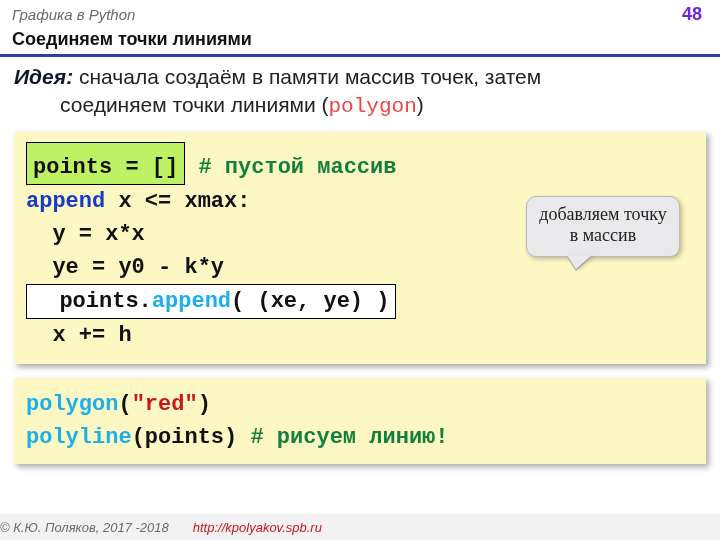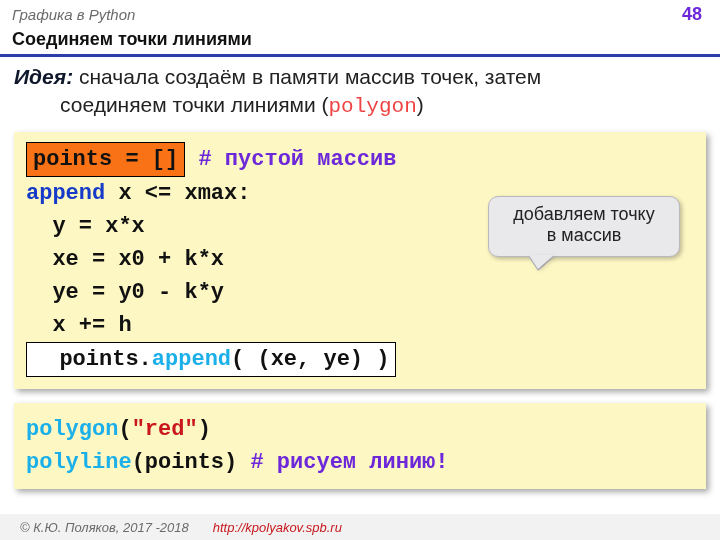--- a/index.html
+++ b/index.html
@@ -10,30 +10,30 @@
   .title { font-size: 18px; font-weight: bold; color: #111; padding: 2px 12px 2px 12px; }
   .hr { height: 3px; background: #2a3faa; margin: 2px 0 6px 0; }
   .idea { font-size: 21px; color: #222; padding: 0 14px 0 14px; line-height: 1.35; }
   .idea .lbl { font-style: italic; color: #0f172a; font-weight: bold; }
   .idea .cont { padding-left: 46px; display: block; }
   .idea .kw { font-family: "Courier New", monospace; color: #ef4444; font-weight: normal; }
   .codebox { background: #fdf7c4; box-shadow: 3px 3px 6px rgba(0,0,0,0.35); margin: 10px 14px 0 14px; padding: 10px 12px 12px 12px; font-family: "Courier New", monospace; font-size: 22px; font-weight: bold; color: #111; line-height: 1.5; position: relative; }
   .codebox .line { white-space: pre; }
   .c-blue { color: #163bc9; }
   .c-cyan { color: #1bb0e9; }
-  .c-green { color: #6d28d9; }
+  .c-green { color: #15803d; }
   .c-red { color: #c8171d; }
-  .hlbox { display: inline-block; background: #f97316; border: 1.5px solid #000; padding: 0 6px 0 6px; }
+  .hlbox { display: inline-block; background: #bef264; border: 1.5px solid #000; padding: 8px 6px 0 6px; }
   .hlbox-wide { background: #ffffff; border: 1.5px solid #000; padding: 0 6px; display: inline-block; }
-  .callout { position: absolute; top: 64px; right: 26px; width: 192px; background: #e9e9ec; border: 1px solid #b8b8bf; border-radius: 10px; padding: 7px 8px 9px 8px; font-family: Liberation Sans, sans-serif; font-weight: normal; font-size: 18px; color: #222; text-align: center; line-height: 1.2; box-shadow: 2px 2px 4px rgba(0,0,0,0.25); }
+  .callout { position: absolute; top: 64px; right: 26px; width: 154px; background: #e9e9ec; border: 1px solid #b8b8bf; border-radius: 10px; padding: 7px 8px 9px 8px; font-family: Liberation Serif, serif; font-weight: normal; font-size: 18px; color: #222; text-align: center; line-height: 1.2; box-shadow: 2px 2px 4px rgba(0,0,0,0.25); }
   .callout:after { content: ""; position: absolute; left: 40px; bottom: -13px; width: 0; height: 0; border-left: 9px solid transparent; border-right: 16px solid transparent; border-top: 14px solid #e9e9ec; filter: drop-shadow(2px 2px 2px rgba(0,0,0,0.15)); }
   .callout:before { content: ""; position: absolute; left: 39px; bottom: -15px; width: 0; height: 0; border-left: 10px solid transparent; border-right: 17px solid transparent; border-top: 15px solid #b8b8bf; }
   .codebox2 { background: #fdf7c4; box-shadow: 3px 3px 6px rgba(0,0,0,0.35); margin: 14px 14px 0 14px; padding: 10px 12px 10px 12px; font-family: "Courier New", monospace; font-size: 22px; font-weight: bold; color: #111; line-height: 1.5; }
   .codebox2 .line { white-space: pre; }
-  .footer { position: absolute; left: 0; bottom: 0; width: 100%; height: 26px; background: #f2f2f2; display: flex; align-items: center; padding: 0 20px; gap: 24px; font-size: 13px; }
+  .footer { position: absolute; left: 0; bottom: 0; width: 100%; height: 26px; background: #f2f2f2; display: flex; align-items: center; padding: 0 0; gap: 24px; font-size: 13px; }
   .footer .copy { color: #6b6b6b; font-style: italic; }
   .footer .url { color: #c8171d; font-style: italic; text-align: center; }
 </style>
 </head>
 <body>
 <div class="slide">
 
 <div class="topbar">
   <span>Графика в Python</span>
   <span class="pg">48</span>
@@ -44,24 +44,23 @@
 
 <div class="idea">
   <span class="lbl">Идея:</span><span> сначала создаём в памяти массив точек, затем</span>
   <span class="cont"><span>соединяем точки линиями (</span><span class="kw">polygon</span><span>)</span></span>
 </div>
 
 <div class="codebox">
   <div class="line"><span class="hlbox">points = []</span><span class="c-green"> # пустой массив</span></div>
   <div class="line"><span class="c-blue">append</span><span> x &lt;= xmax:</span></div>
   <div class="line">  y = x*x</div>
-  <div class="line">  xe = x0 + k*x</div>
   <div class="line">  ye = y0 - k*y</div>
+  <div class="line"><span class="hlbox-wide"><span>  points.</span><span class="c-cyan">append</span><span>( (xe, ye) )</span></span></div>
   <div class="line">  x += h</div>
-  <div class="line"><span class="hlbox-wide"><span>  points.</span><span class="c-cyan">append</span><span>( (xe, ye) )</span></span></div>
 
   <div class="callout">
     <div>добавляем точку</div>
     <div>в массив</div>
   </div>
 </div>
 
 <div class="codebox2">
   <div class="line"><span class="c-cyan">polygon</span><span>(</span><span class="c-red">"red"</span><span>)</span></div>
   <div class="line"><span class="c-cyan">polyline</span><span>(points) </span><span class="c-green"># рисуем линию!</span></div>

